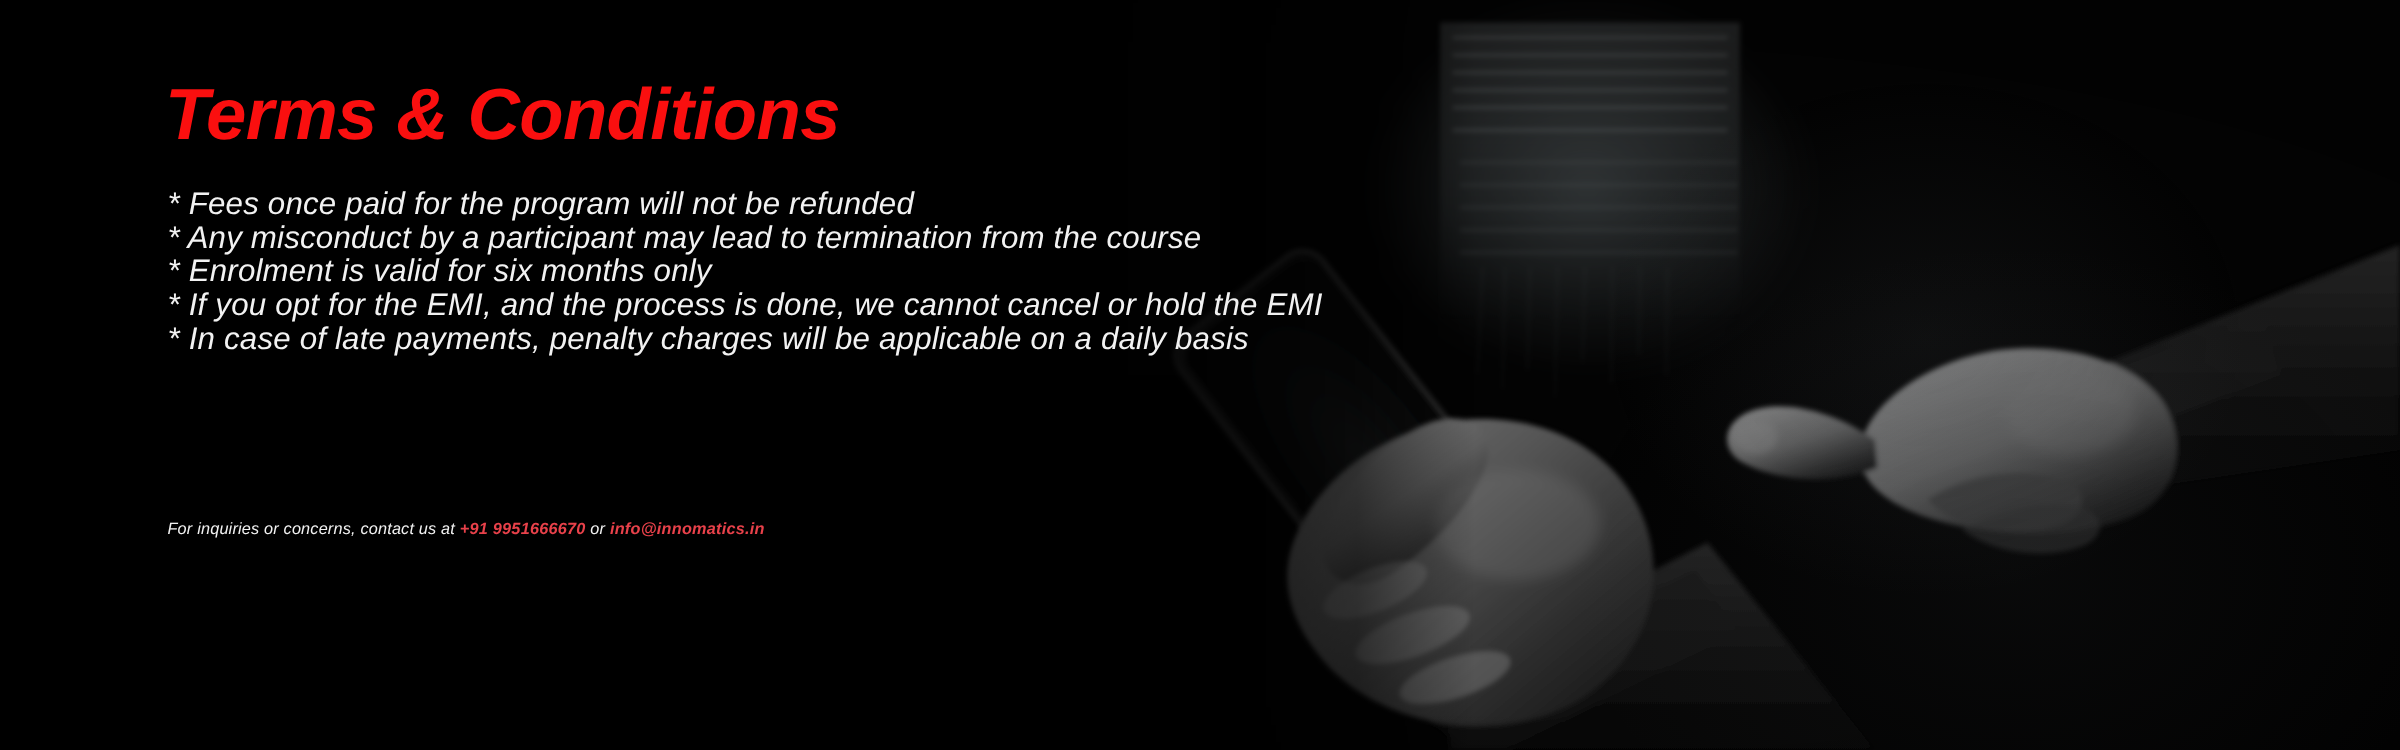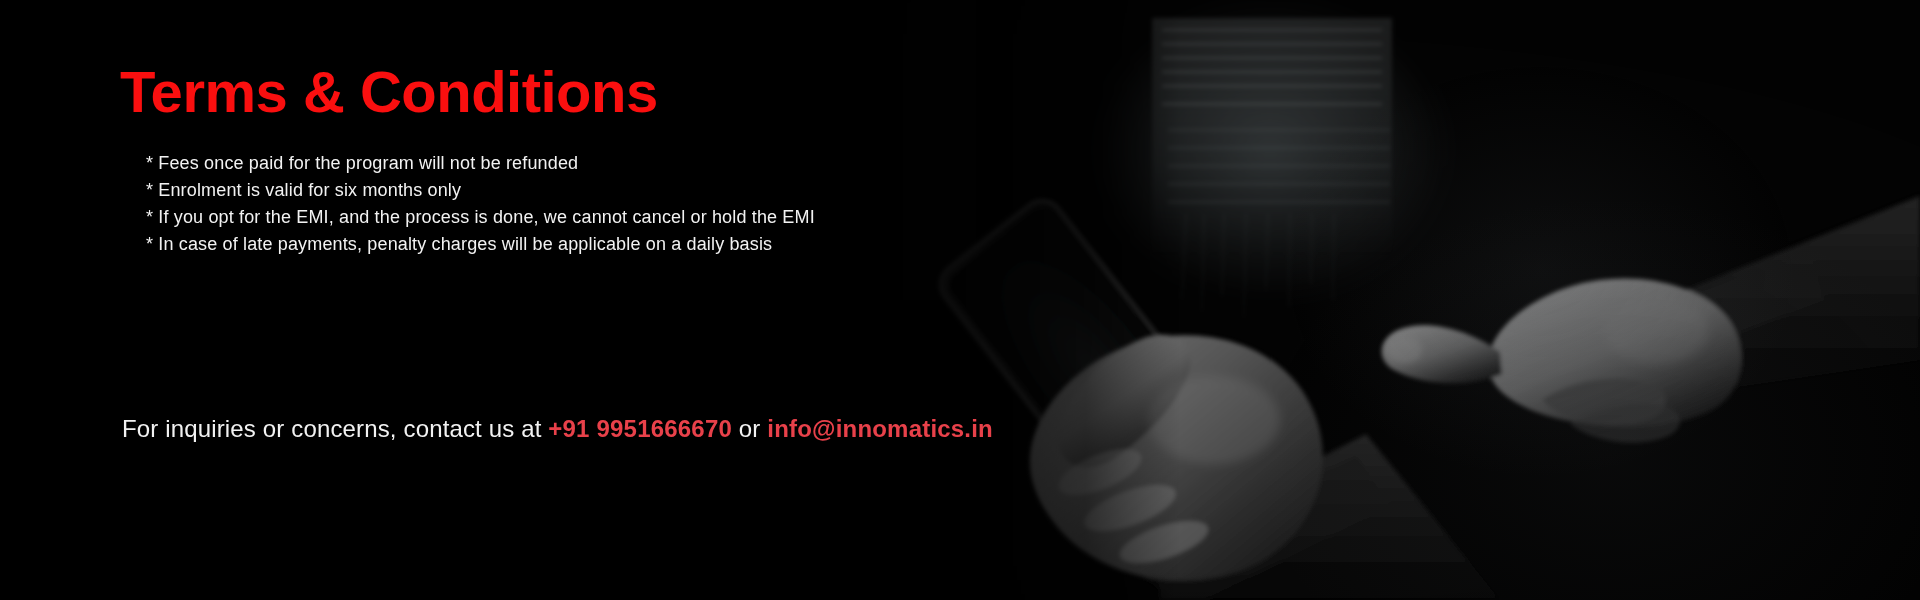--- a/index.html
+++ b/index.html
@@ -45,55 +45,55 @@
   }
   #vignette {
     position:absolute; inset:0;
     background:radial-gradient(ellipse 115% 110% at 62% 50%, rgba(0,0,0,0) 40%, rgba(0,0,0,.55) 100%);
     pointer-events:none;
   }
 
   
   #content {
     position:absolute;
-    left:120px; top:0;
+    left:132px; top:0;
     width:1120px; height:600px;
     z-index:5;
+    font-style:italic;
   }
 
   #page-title {
     position:absolute;
     left:0; top:62px;
     font-size:58px;
     font-weight:bold;
     letter-spacing:-0.5px;
     color:#fa0f0f;
     line-height:1.05;
     white-space:nowrap;
   }
 
   #terms-list {
     position:absolute;
     left:2px; top:150px;
     list-style:none;
   }
   #terms-list li {
-    font-size:18px;
+    font-size:25px;
     font-weight:400;
     color:#f2f2f2;
     line-height:27px;
     white-space:nowrap;
     letter-spacing:.15px;
-    margin-left:24px;
   }
 
   #contact-line {
     position:absolute;
     left:2px; top:415px;
-    font-size:24px;
+    font-size:13px;
     color:#f2f2f2;
     letter-spacing:.15px;
     white-space:nowrap;
   }
   #contact-line .accent {
     color:#e8414a;
     font-weight:bold;
     letter-spacing:.2px;
   }
 </style>
@@ -250,20 +250,21 @@
   <div class="glow" id="glow-b"></div>
   <div id="left-fade"></div>
   <div id="vignette"></div>
 
   <div id="content">
 
     <h1 id="page-title">Terms &amp; Conditions</h1>
 
     <ul id="terms-list">
       <li>* Fees once paid for the program will not be refunded</li>
+      <li>* Any misconduct by a participant may lead to termination from the course</li>
       <li>* Enrolment is valid for six months only</li>
       <li>* If you opt for the EMI, and the process is done, we cannot cancel or hold the EMI</li>
       <li>* In case of late payments, penalty charges will be applicable on a daily basis</li>
     </ul>
 
     <p id="contact-line"><span>For inquiries or concerns, contact us at </span><span class="accent">+91 9951666670</span><span> or </span><span class="accent">info@innomatics.in</span></p>
 
   </div>
 </div>
 

